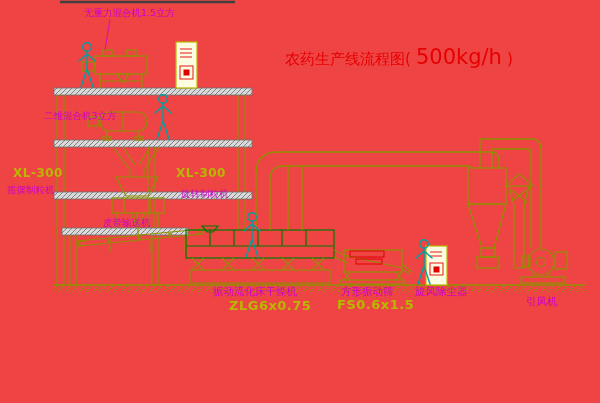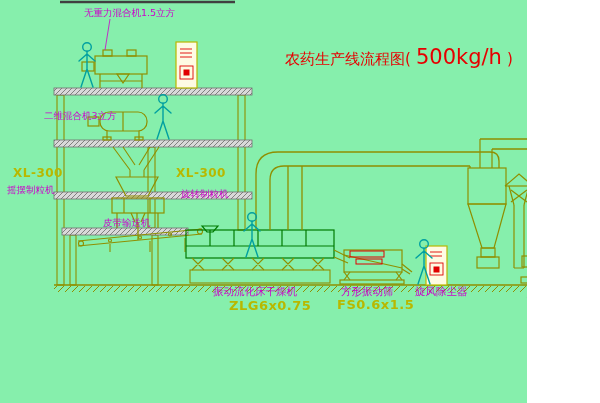--- a/index.html
+++ b/index.html
@@ -1,16 +1,16 @@
 <!DOCTYPE html>
 <html><head>
 <meta charset="utf-8">
 <style>
   html,body{margin:0;padding:0;background:#ffffff;}
-  .canvas{position:relative;width:527px;height:403px;background:#86efac;overflow:hidden;}
+  .canvas{position:relative;width:600px;height:403px;background:#ef4444;overflow:hidden;}
   svg{display:block;}
   text{font-family:"DejaVu Sans",sans-serif;}
   .mg{fill:#cc00cc;font-size:9.5px;}
   .yl{fill:#b8b800;font-size:12px;font-weight:bold;letter-spacing:.5px;}
   .yl2{fill:#b8b800;font-size:13px;font-weight:bold;letter-spacing:.5px;}
   .mg2{fill:#cc00cc;font-size:10.5px;}
 </style>
 </head>
 <body>
 

